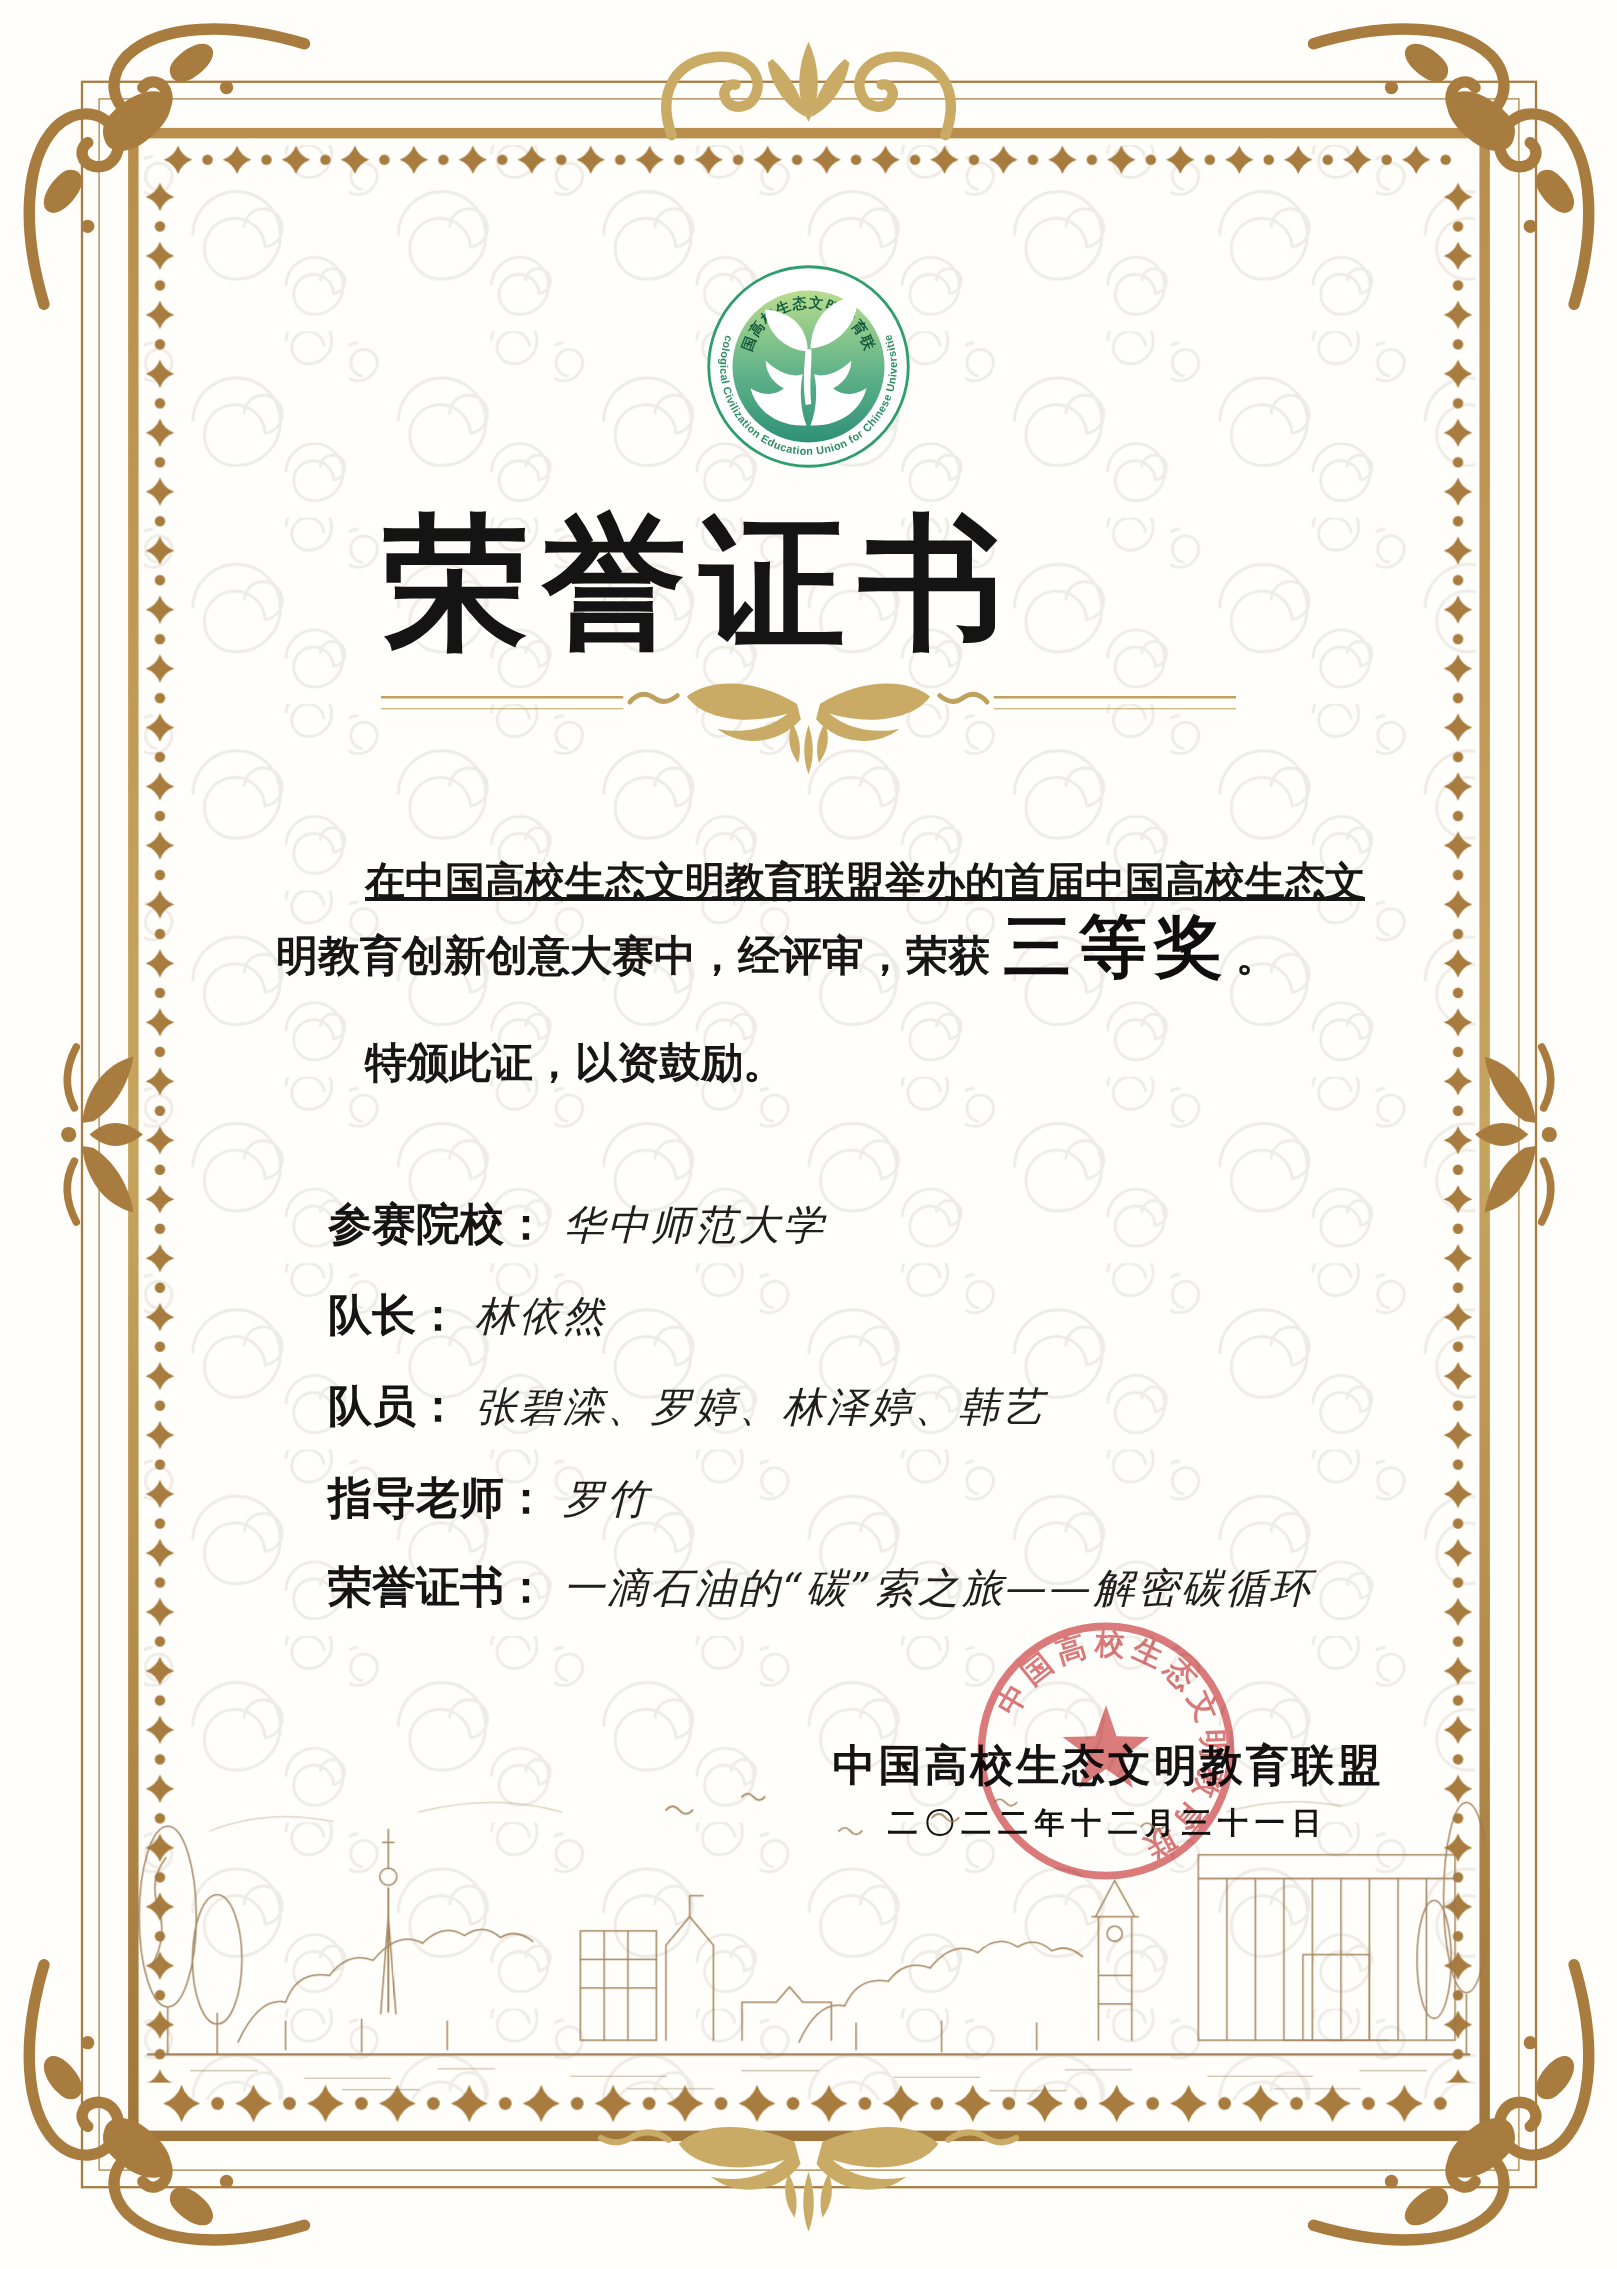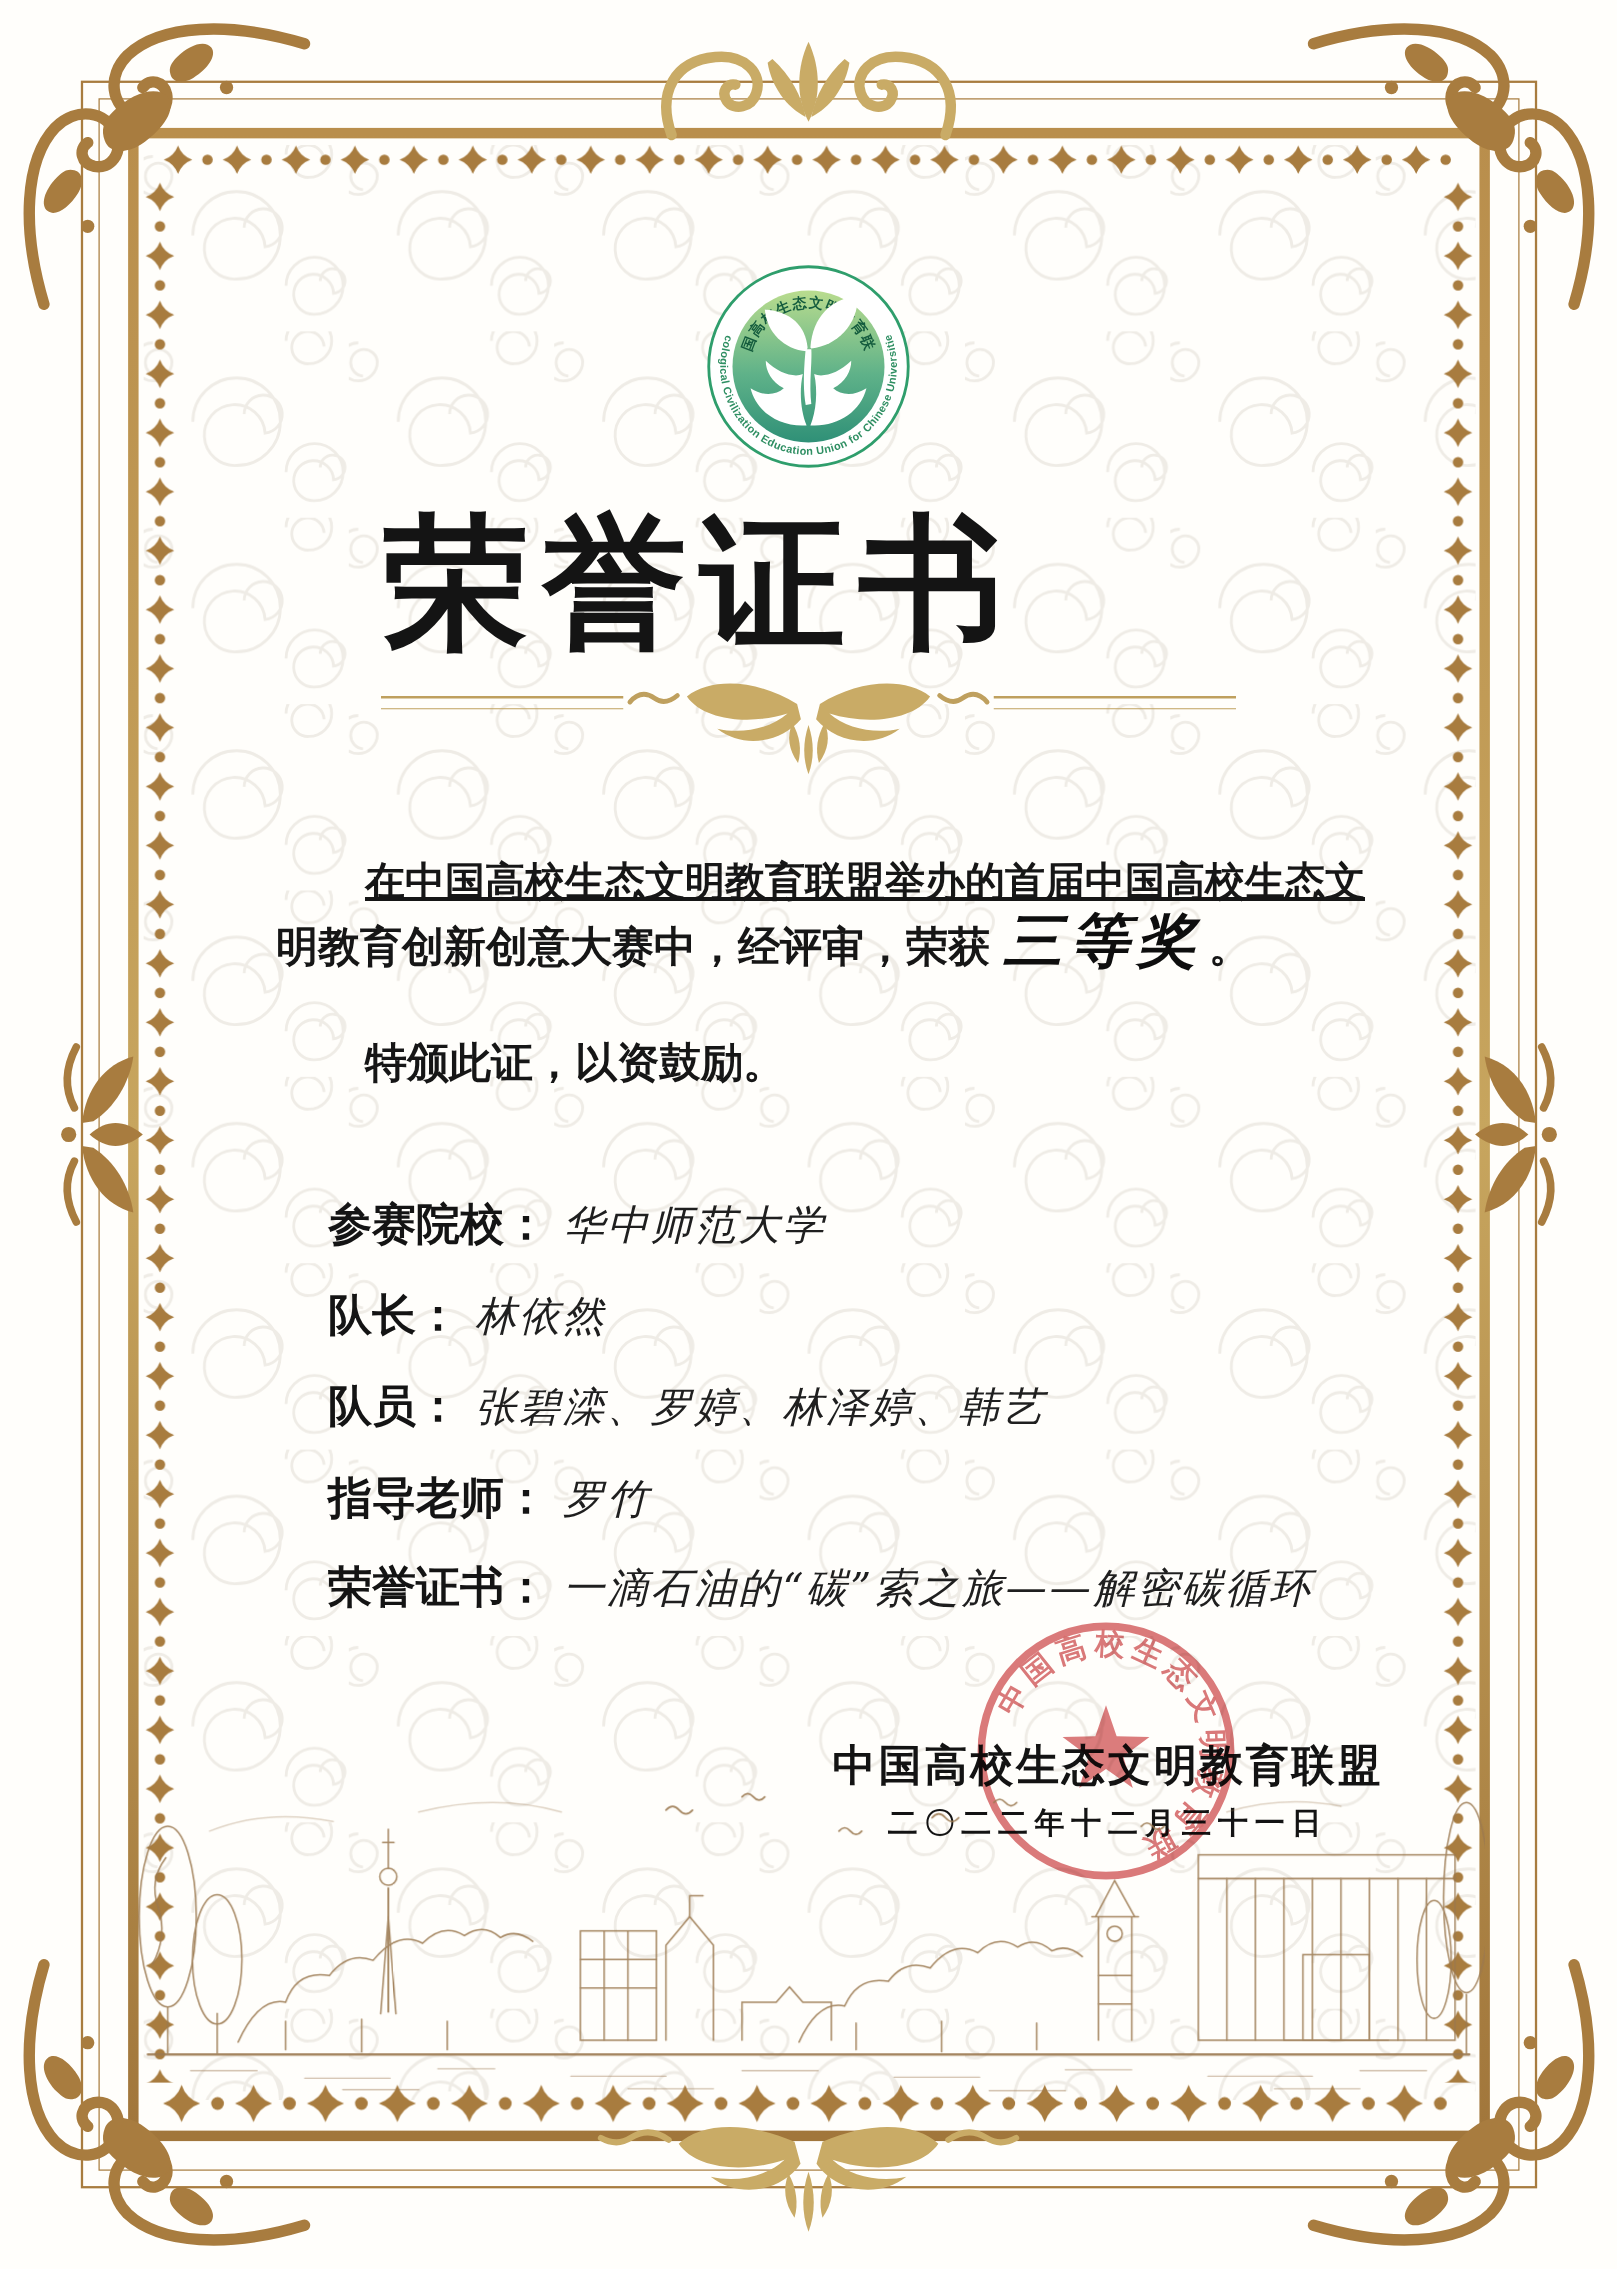--- a/index.html
+++ b/index.html
@@ -18,23 +18,22 @@
   }
   .body-line{
     font-family:"Liberation Serif","DejaVu Serif",serif;
     font-weight:700;color:#161616;white-space:nowrap;
   }
   .line1{left:276px;top:854px;font-size:40px;text-indent:89px;width:1103px;text-decoration:underline;}
   .line2{left:276px;top:902px;display:flex;align-items:baseline;}
   .line2 .prefix,.line2 .suffix{font-size:42px;}
   .award{
     font-family:"Liberation Sans","DejaVu Sans",sans-serif;
-    font-weight:900;font-size:59px;letter-spacing:7.6px;margin:0 5.7px 0 13.3px;
+    font-weight:900;font-size:68px;letter-spacing:7.6px;margin:0 5.7px 0 13.3px;
     color:#0e0e0e;
-    font-style:italic;
   }
   .line3{left:365px;top:1035px;font-size:42px;}
   .field-row{
     left:328px;display:flex;align-items:baseline;white-space:nowrap;
   }
   .field-label{
     font-family:"Liberation Sans","DejaVu Sans",sans-serif;
     font-weight:700;font-size:44px;color:#141414;
   }
   .field-value{

